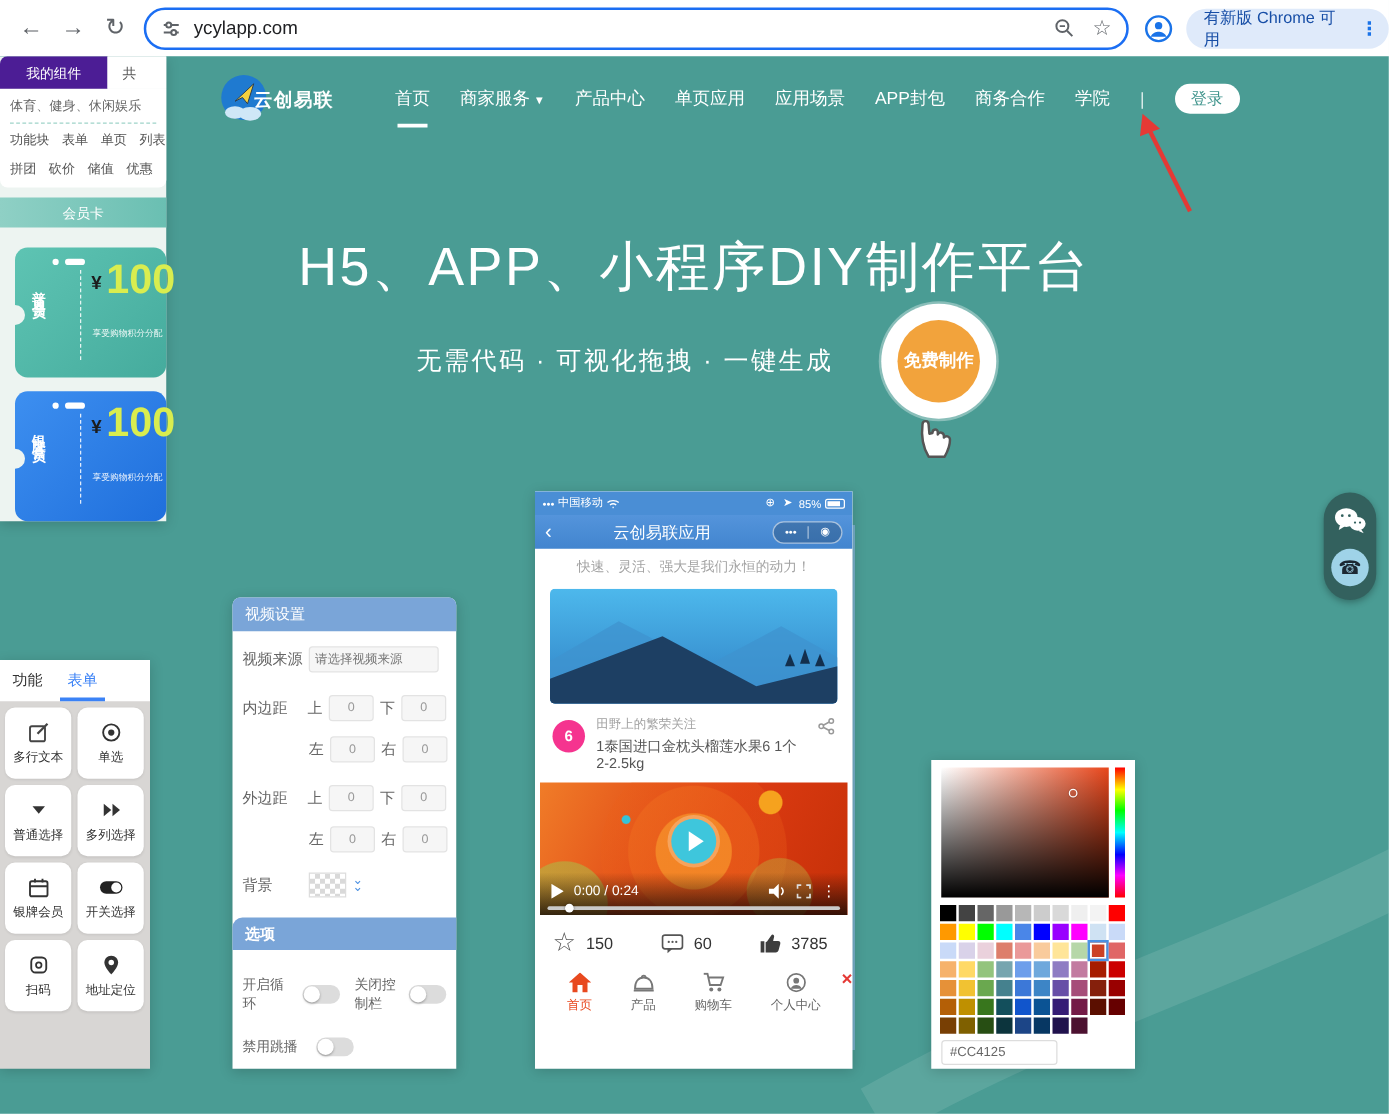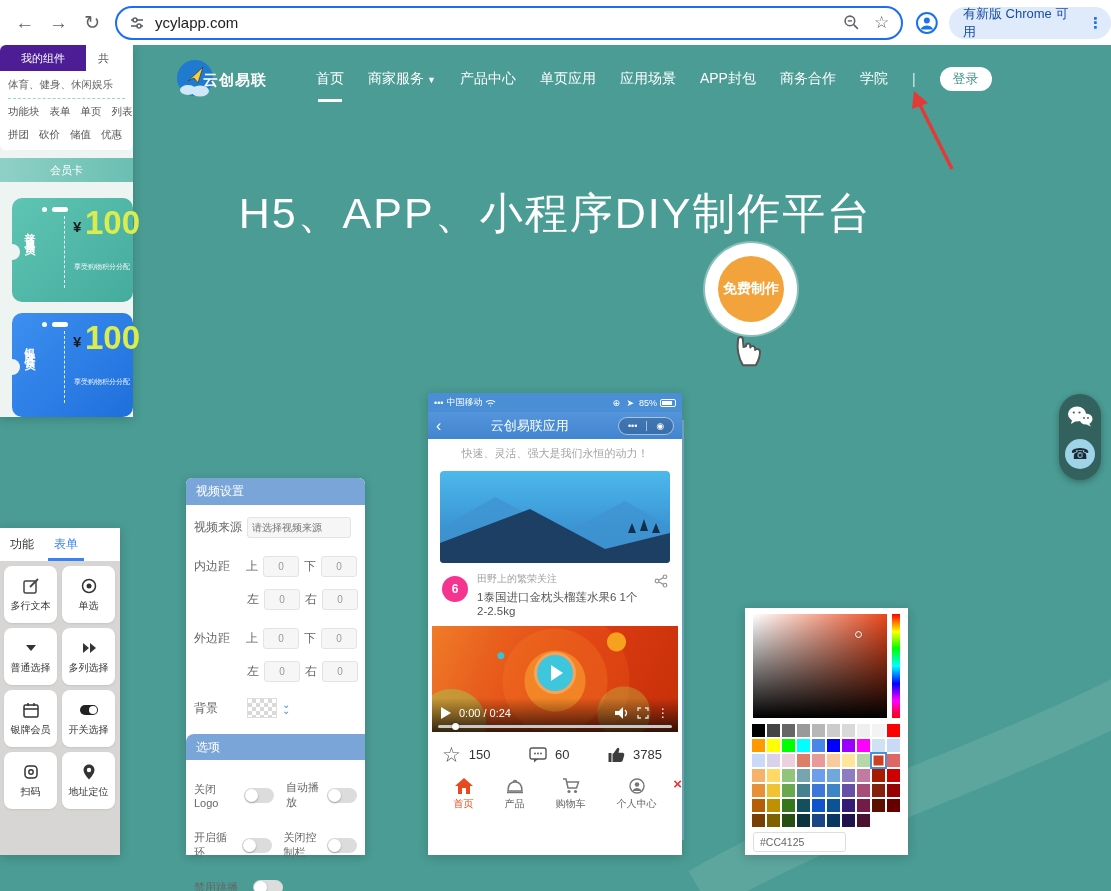--- a/index.html
+++ b/index.html
@@ -52,21 +52,21 @@
   .vspanel { left:186px; top:433px; width:179px; height:377px; border-radius:6px 6px 0 0; font-size:12px; color:#666; }
   .vshead { height:27px; background:#7aa5d8; border-radius:6px 6px 0 0; color:#fff; display:flex; align-items:center; padding-left:10px; font-size:12px; }
   .vsrow { display:flex; align-items:center; gap:5px; padding:0 8px; margin-top:12px; }
   .vsrow .rl { width:48px; }
   .vsrow input { background:#f6f6f6; border:1px solid #e3e3e3; border-radius:3px; height:21px; font-size:10px; color:#999; padding:0 4px; }
   .numin { width:36px; text-align:center; }
   .srcin { width:104px; }
   .indent { margin-left:53px; }
   .checker { width:30px; height:20px; border:1px solid #ddd; background:repeating-conic-gradient(#d9d9d9 0 25%, #fff 0 50%) 0 0/8px 8px; }
   .bluechev { color:#4a90e2; font-size:10px; line-height:6px; }
-  .opthead { height:26px; background:#7aa5d8; border-radius:8px 0 0 0; color:#fff; display:flex; align-items:center; padding-left:10px; font-size:12px; margin-top:16px; }
+  .opthead { height:26px; background:#7aa5d8; border-radius:8px 0 0 0; color:#fff; display:flex; align-items:center; padding-left:10px; font-size:12px; margin-top:16px;font-weight:bold; }
   .tgrow { display:flex; align-items:center; padding:0 8px; margin-top:20px; }
   .tglabel { font-size:11px; color:#666; }
   .tg { width:30px; height:15px; border-radius:8px; background:#dcdcdc; position:relative; display:inline-block; margin-left:4px; cursor:pointer; flex:none; }
   .tg::after { content:''; position:absolute; left:1px; top:1px; width:13px; height:13px; border-radius:50%; background:#fff; box-shadow:0 1px 2px rgba(0,0,0,.3); }
 
   
   .phone { left:428px; top:348px; width:254px; height:462px; overflow:hidden; }
   .pstatus { height:19px; background:#4a8ed5; color:#fff; font-size:9px; display:flex; align-items:center; justify-content:space-between; padding:0 6px; }
   .pstatus .sgrp { display:flex; align-items:center; gap:3px; }
   .battery { width:16px; height:8px; border:1px solid #fff; border-radius:2px; position:relative; }
@@ -211,20 +211,21 @@
     <span class="navdiv">|</span>
     <span class="loginbtn">登录</span>
   </div>
 
   <svg class="abs" style="left:900px;top:42px" width="64" height="88">
     <line x1="52" y1="82" x2="20" y2="18" stroke="#e53935" stroke-width="3.5"></line>
     <polygon points="14,4 28,16 12,22" fill="#e53935"></polygon>
   </svg>
 
   <div class="hero-title">H5、APP、小程序DIY制作平台</div>
+  <div class="hero-sub">无需代码 · 可视化拖拽 · 一键生成</div>
   <div class="cta">
     <div class="blob"></div>
     <div class="disc">免费制作</div>
     <svg class="abs" style="left:24px;top:82px" width="40" height="44" viewBox="0 0 32 36">
       <path d="M11 33 C8 28 6 20 7 12 C7 9 11 9 11 12 L11.5 18 L13.5 17.5 C13.5 14.5 17 14.5 17 17 L17 18.5 C18 16.5 21 17 21 19.5 L21 20.5 C22 19 25 19.5 25 22 C25 26 23.5 29.5 21.5 33 Z" fill="#fff" stroke="#555" stroke-width="1.6" stroke-linejoin="round"></path>
     </svg>
   </div>
 
   <div class="bluestrip"></div>
 
@@ -325,26 +326,20 @@
       <input class="numin" readonly="" value="0" style="">
       <span>右</span>
       <input class="numin" readonly="" value="0" style="">
     </div>
     <div class="vsrow" style="margin-top:16px">
       <span class="rl">背景</span>
       <span class="checker"></span>
       <span class="bluechev">⌄<br>⌄</span>
     </div>
     <div class="opthead">选项</div>
-    <div class="tgrow">
-      <span class="tglabel" style="width:55px">关闭Logo</span>
-      <span class="tg"></span>
-      <span class="tglabel" style="margin-left:12px">自动播放</span>
-      <span class="tg"></span>
-    </div>
     <div class="tgrow">
       <span class="tglabel" style="width:55px">开启循环</span>
       <span class="tg"></span>
       <span class="tglabel" style="margin-left:12px">关闭控制栏</span>
       <span class="tg" style="margin-left:0"></span>
     </div>
     <div class="tgrow">
       <span class="tglabel" style="width:55px">禁用跳播</span>
       <span class="tg"></span>
     </div>

